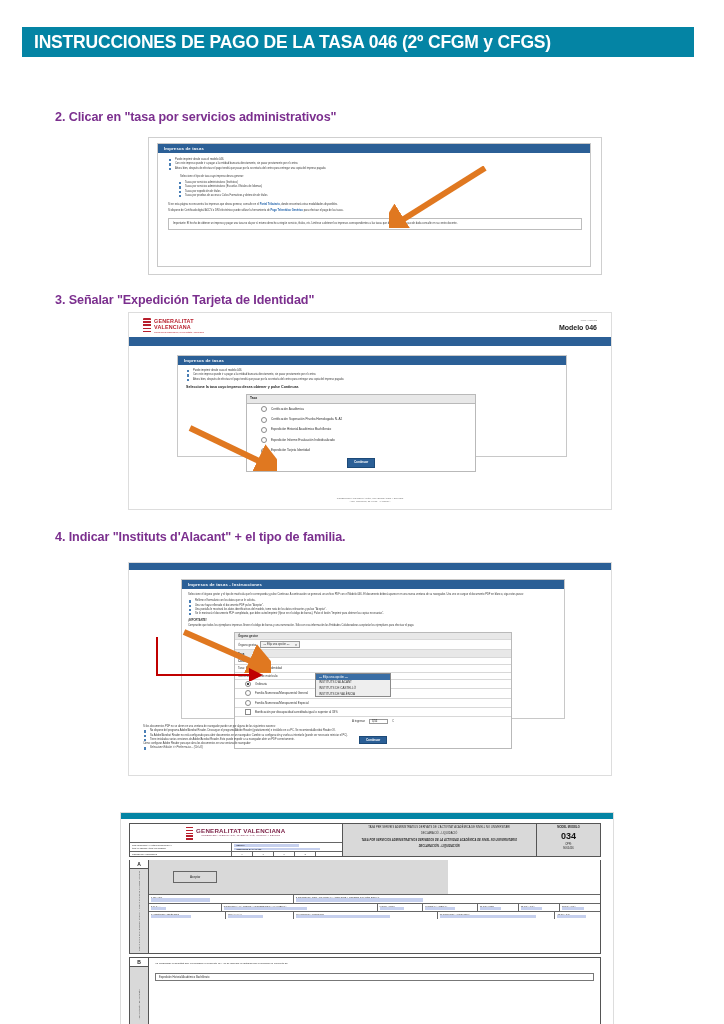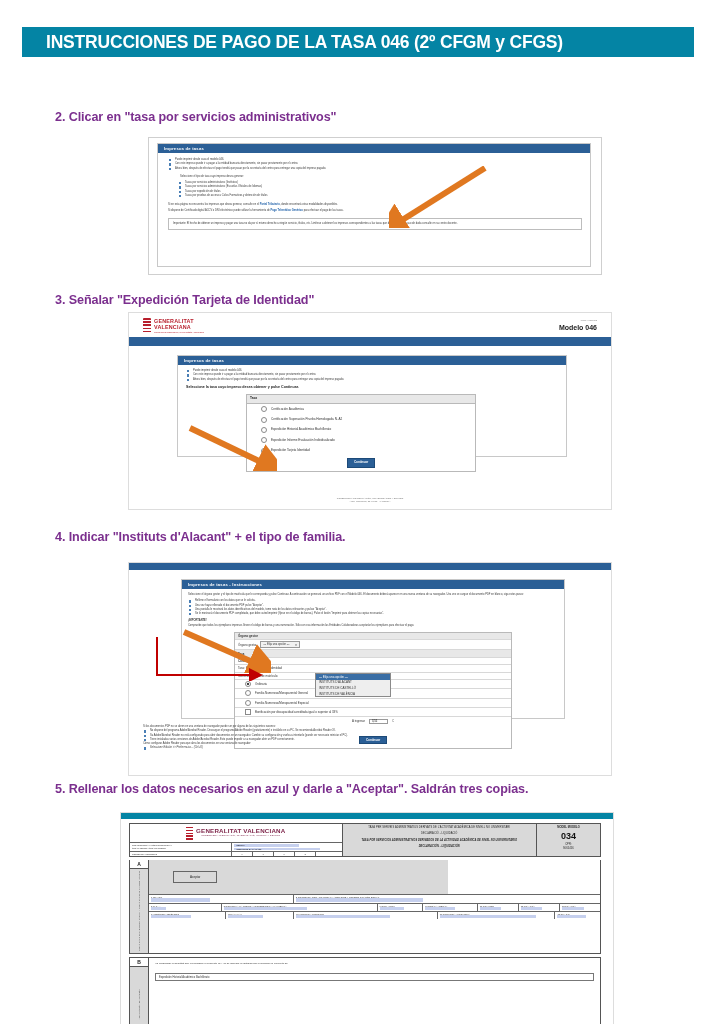--- a/index.html
+++ b/index.html
@@ -14,21 +14,21 @@
   .page{position:relative;width:724px;height:1024px;}
 
   
   .title-bar{
     position:absolute;left:22px;top:27px;width:672px;height:30px;
     background:#0484a4;
     display:flex;align-items:center;
   }
   .title-bar .txt{
     color:#ffffff;font-size:17.5px;font-weight:bold;
-    letter-spacing:-0.2px;padding-left:24px;white-space:nowrap;
+    letter-spacing:-0.2px;padding-left:12px;white-space:nowrap;
     font-family:"Liberation Sans", sans-serif;
   }
 
   
   .step{
     position:absolute;left:55px;
     font-size:12.6px;font-weight:bold;color:#7b2f8e;
     white-space:nowrap;letter-spacing:-0.1px;
   }
   .step .url{
@@ -345,21 +345,20 @@
     <svg class="arrow" style="left:24px;top:72px;" width="114" height="46" viewBox="0 0 114 46">
       <defs>
           <marker id="ah4" markerWidth="7" markerHeight="7" refX="1" refY="3.5" orient="auto">
         <path d="M0,0 L7,3.5 L0,7 z" fill="#c00000"></path>
           </marker>
         </defs>
       <polyline points="4,2 4,40 98,40" fill="none" stroke="#c00000" stroke-width="2" marker-end="url(#ah4)"></polyline>
     </svg>
   </div>
 
-  <div class="step" style="top:782px;">5. Rellenar los datos necesarios en azul y darle a "Aceptar". Saldrán tres copias.</div>
 
   <div class="shot" id="shot4">
     <div class="topband"></div>
 
     <div class="f-wrap">
 
       <div class="f-grid">
         <div class="f-left">
           <div class="gv2">
             <div class="crest"></div>

